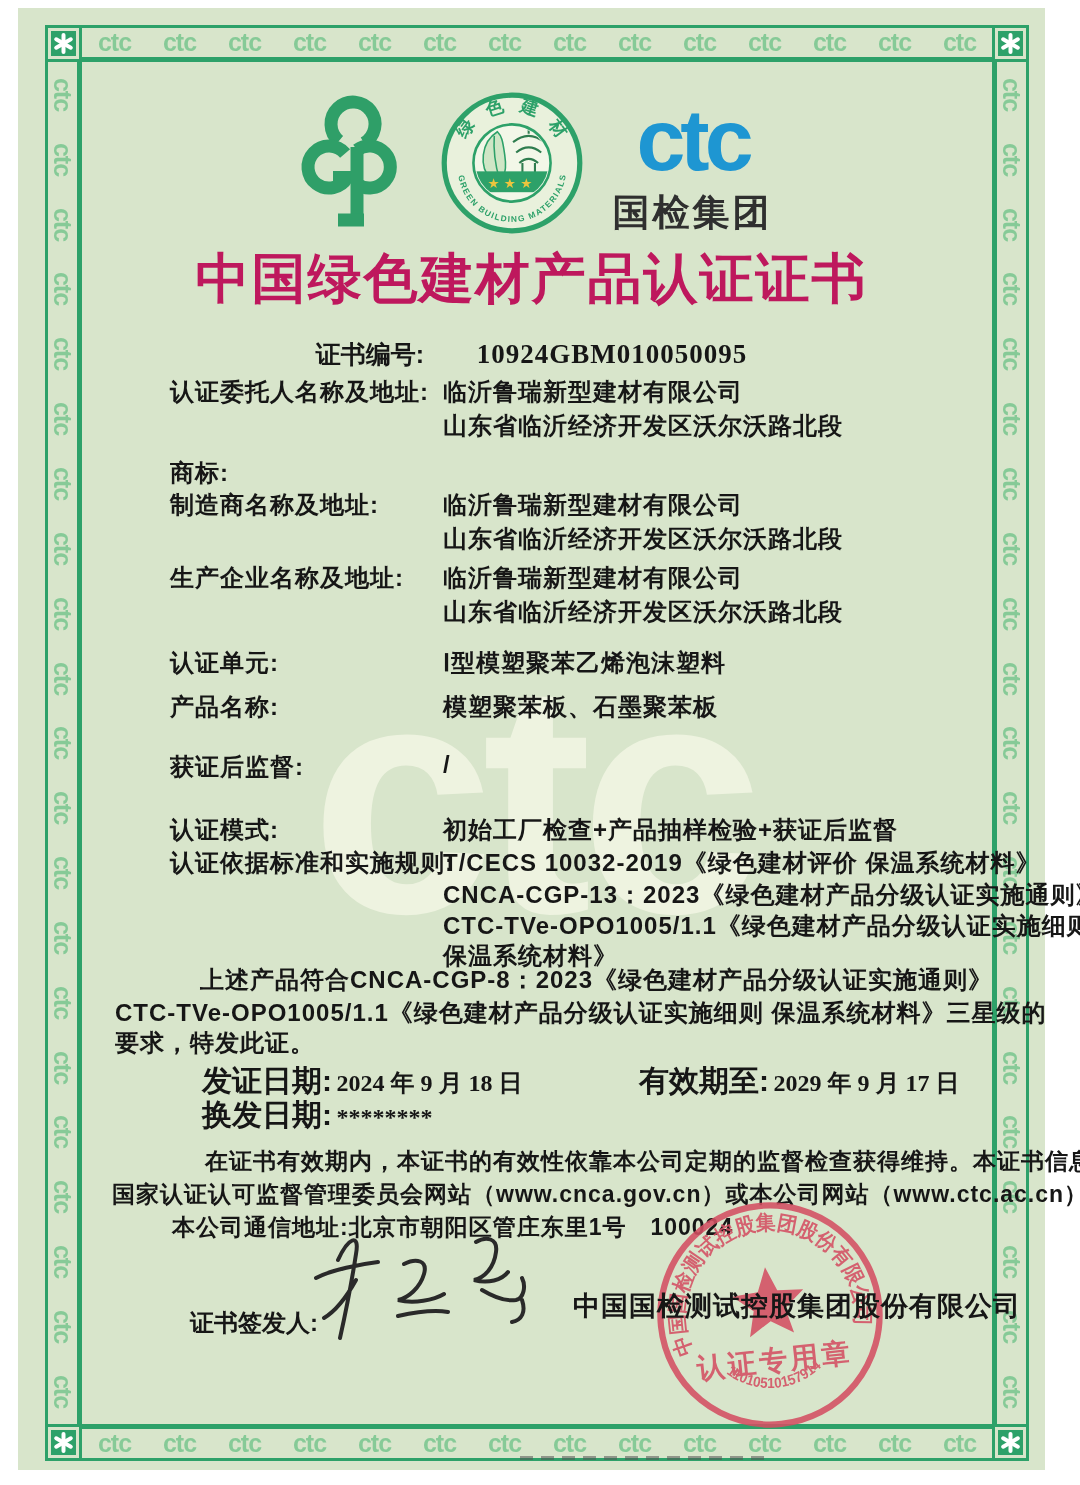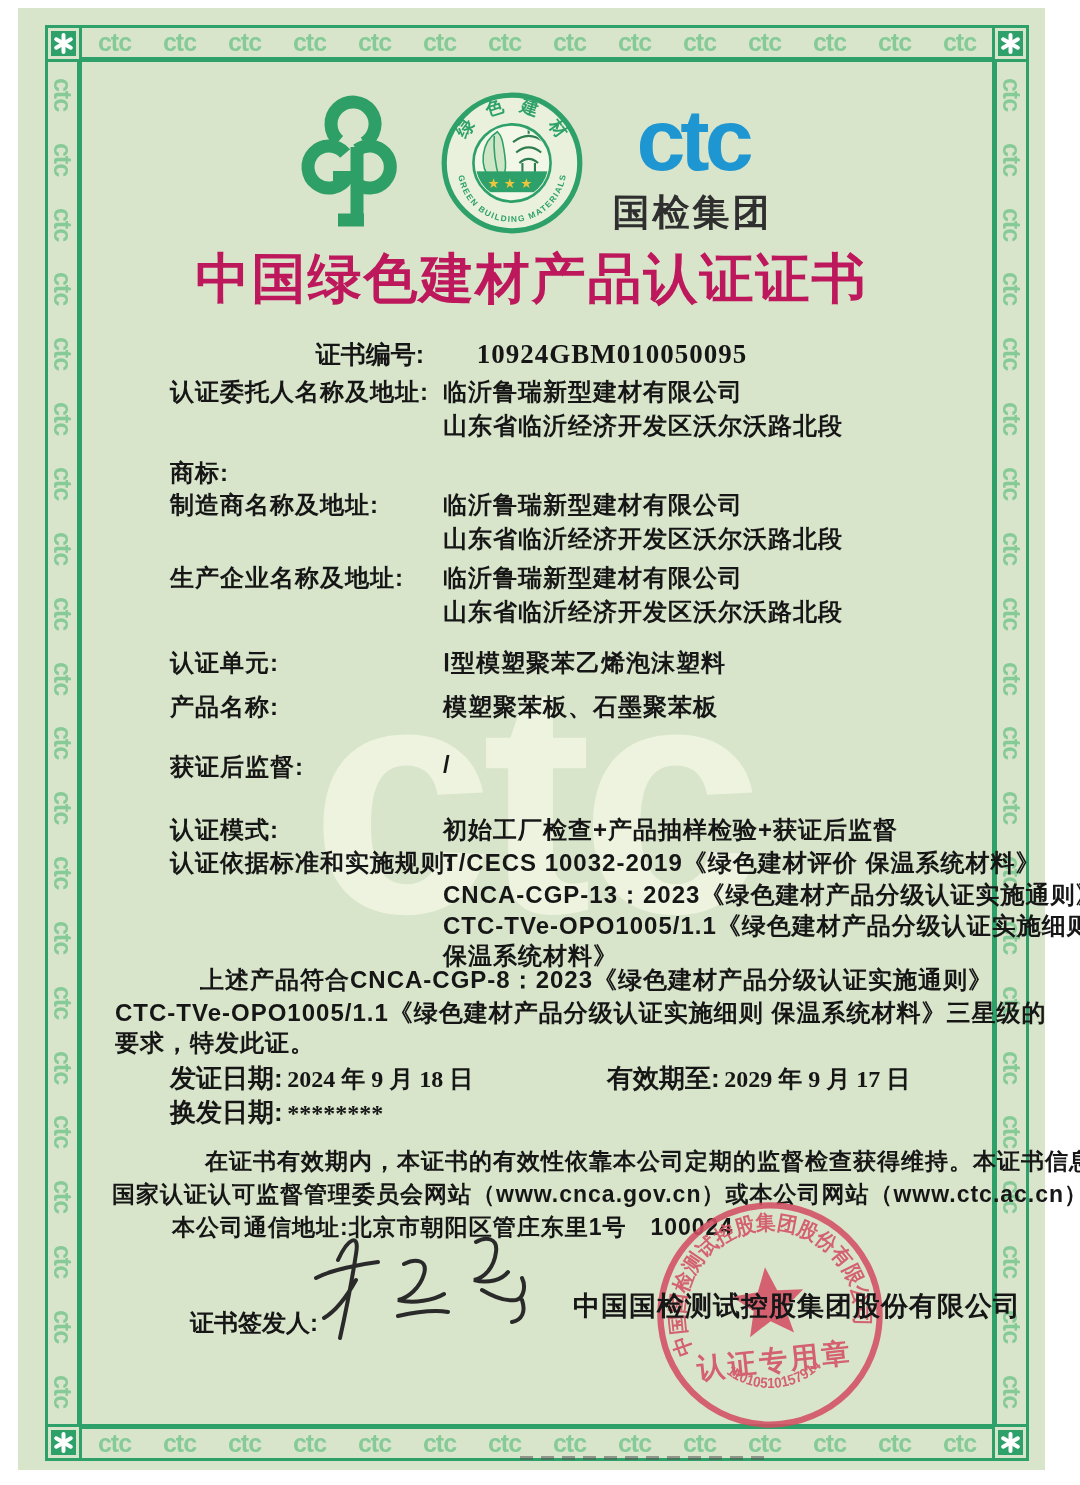--- a/index.html
+++ b/index.html
@@ -47,21 +47,21 @@
   .certno { position:absolute; left:0; top:330px; width:100%; text-align:center; }
   .certno .lab { font-size:25px; font-weight:bold; }
   .certno .num { font-family:"Liberation Serif", serif; font-size:27px; font-weight:bold; letter-spacing:1px;margin-left:48px; }
 
   .flab { left:152px; font-size:24px; font-weight:bold; letter-spacing:1px; }
   .fval { left:425px; font-size:24px; font-weight:bold; letter-spacing:1px; }
   .std  { font-family:"Liberation Sans", sans-serif; }
 
   .stmt { font-size:24px; font-weight:bold; letter-spacing:1px; }
   .ntc  { font-size:23px; font-weight:bold; letter-spacing:1px; }
-  .dt-lab { font-size:26px; font-weight:bold; }
+  .dt-lab { font-size:30px; font-weight:bold;margin-left:32px; }
   .dt-val { font-family:"Liberation Serif", serif; font-size:24px; font-weight:bold; }
 
   .signer { left:172px; top:1275px; font-size:24px; font-weight:bold;margin-top:24px; }
   .company { left:555px; top:1280px; font-size:27px; font-weight:bold; letter-spacing:1px; z-index:5; }
 
   .sig { position:absolute; left:268px; top:1212px; z-index:4; }
   .seal { position:absolute; left:632px; top:1187px; z-index:3; opacity:.88; }
 
   .cutoff { position:absolute; left:502px; top:1448px; width:250px; height:4px; opacity:.55;
             background:repeating-linear-gradient(90deg,#555 0 13px, transparent 13px 21px); }

